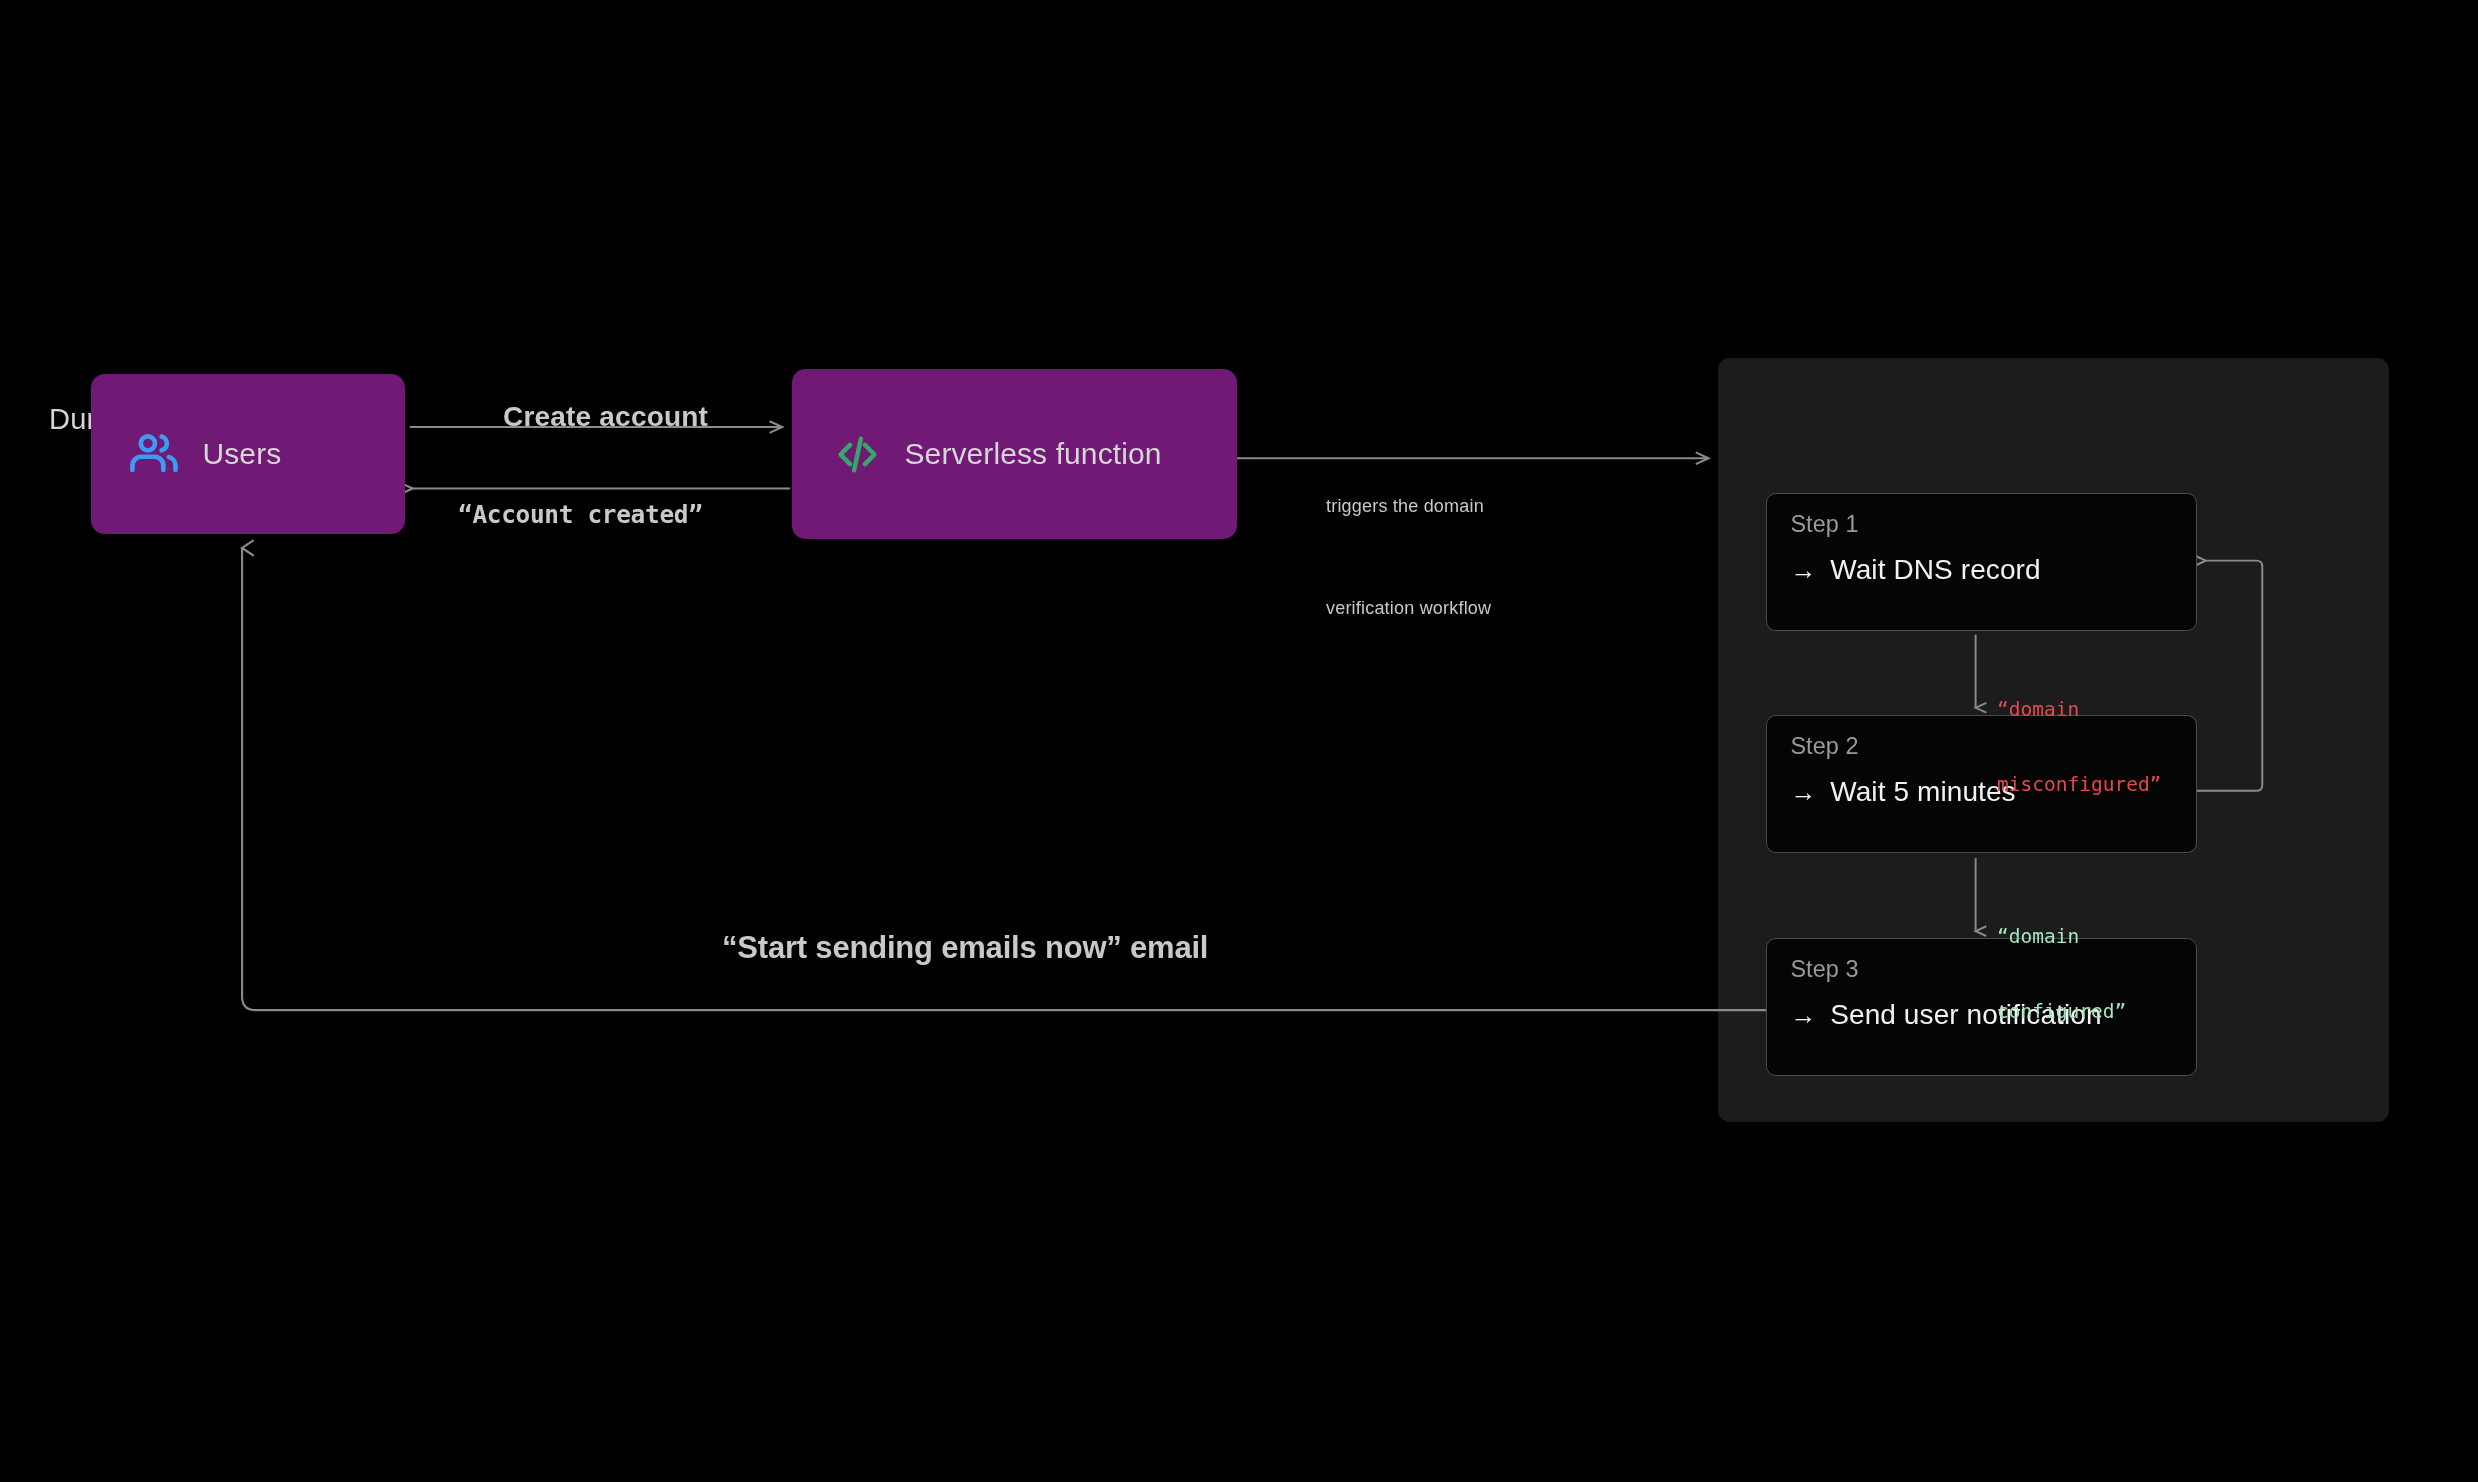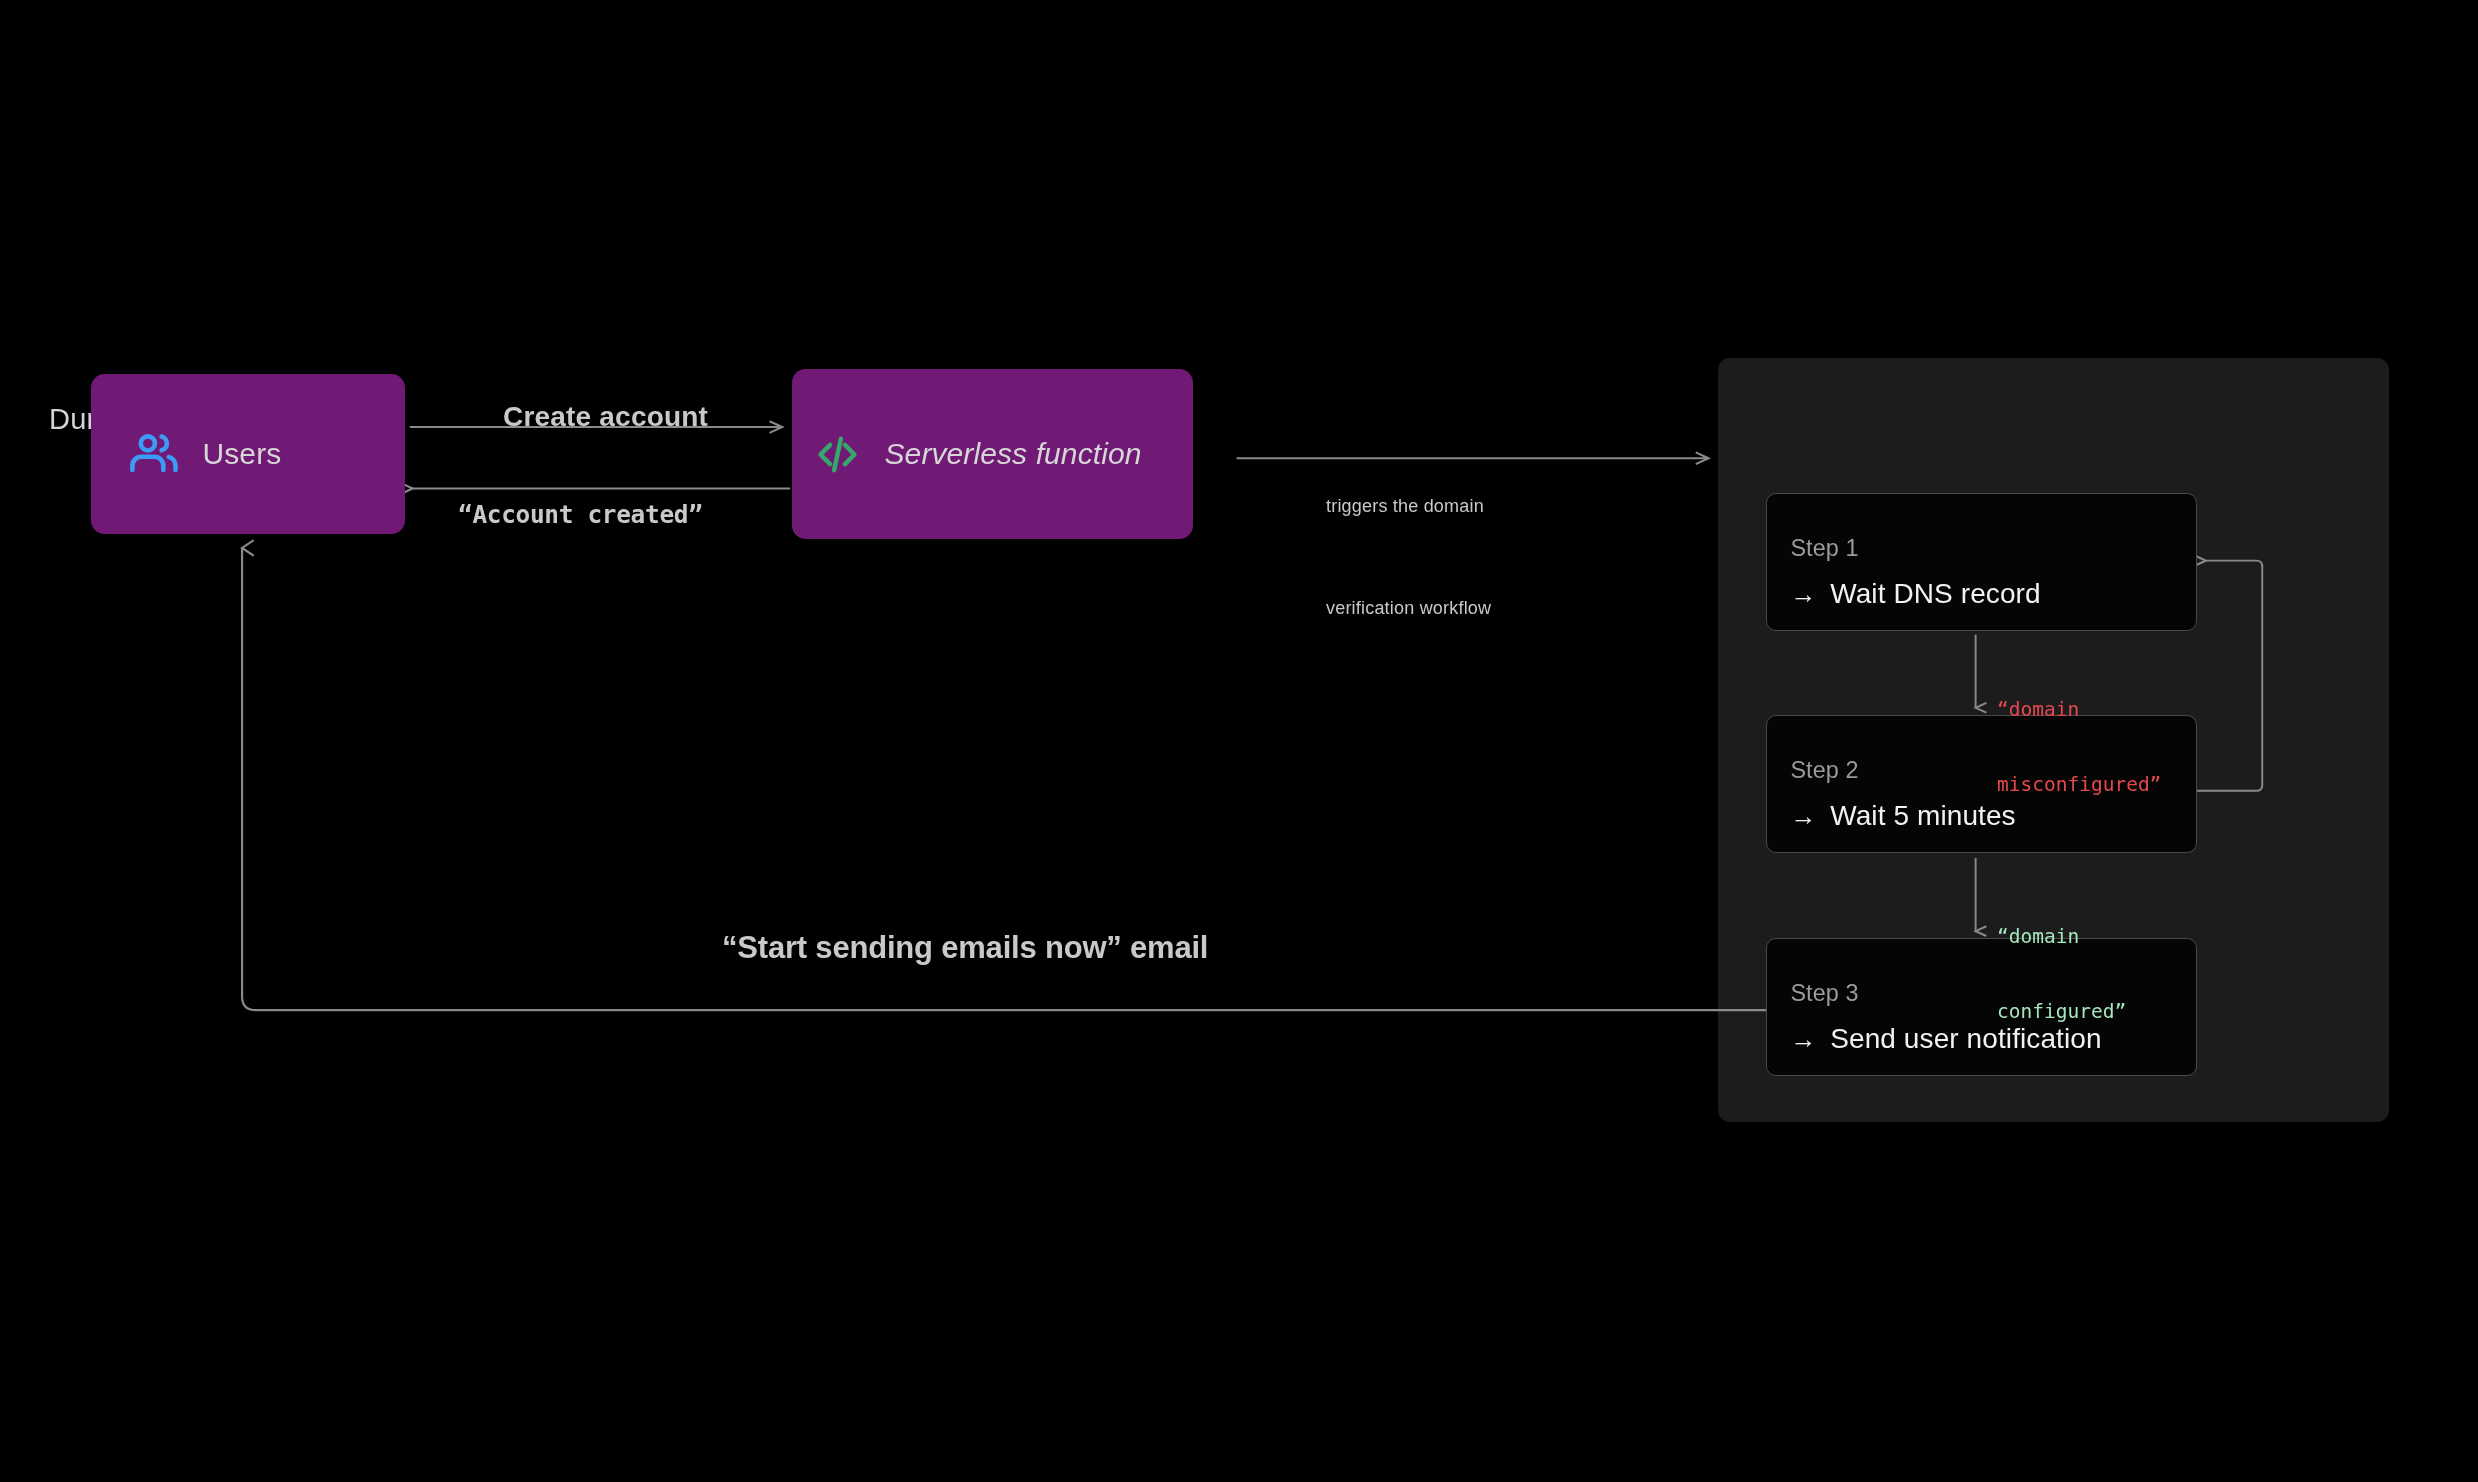--- a/index.html
+++ b/index.html
@@ -31,25 +31,24 @@
     top: 374px;
     width: 314px;
     height: 160px;
     padding-left: 37px;
     gap: 21.5px;
   }
 
   #serverless-node {
     left: 792px;
     top: 369px;
-    width: 401px;
+    width: 445px;
     height: 170px;
-    padding-left: 20px;
+    padding-left: 40px;
     gap: 21.5px;
-    font-style: italic;
   }
 
   .node-label {
     color: #d6d6d6;
     font-size: 30px;
     letter-spacing: 0.1px;
     white-space: nowrap;
   }
 
   .icon-users svg { display: block; }
@@ -89,21 +88,20 @@
   }
   #step-1 { top: 493px; }
   #step-2 { top: 715px; }
   #step-3 { top: 938px; }
 
   .step-kicker {
     color: #9b9b9b;
     font-size: 23.4px;
     letter-spacing: 0.1px;
     line-height: 1;
-    margin-top: 24px;
   }
   .step-action {
     margin-top: 18.5px;
     color: #f2f2f2;
     font-size: 28px;
     letter-spacing: 0.1px;
     display: flex;
     align-items: center;
     gap: 13.7px;
     white-space: nowrap;

